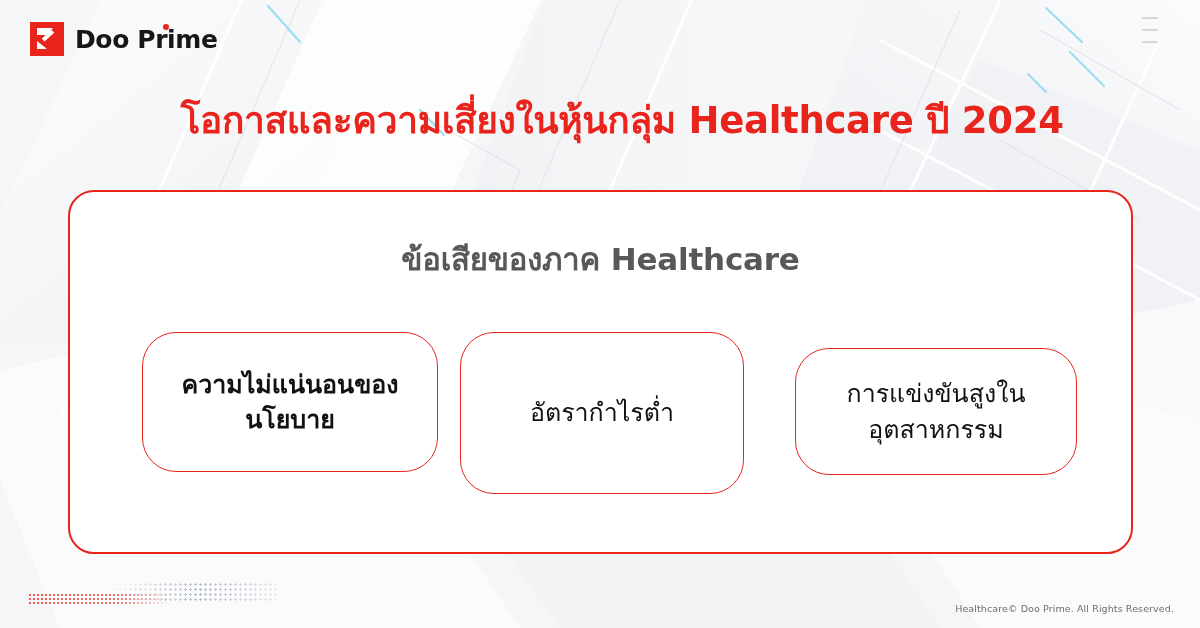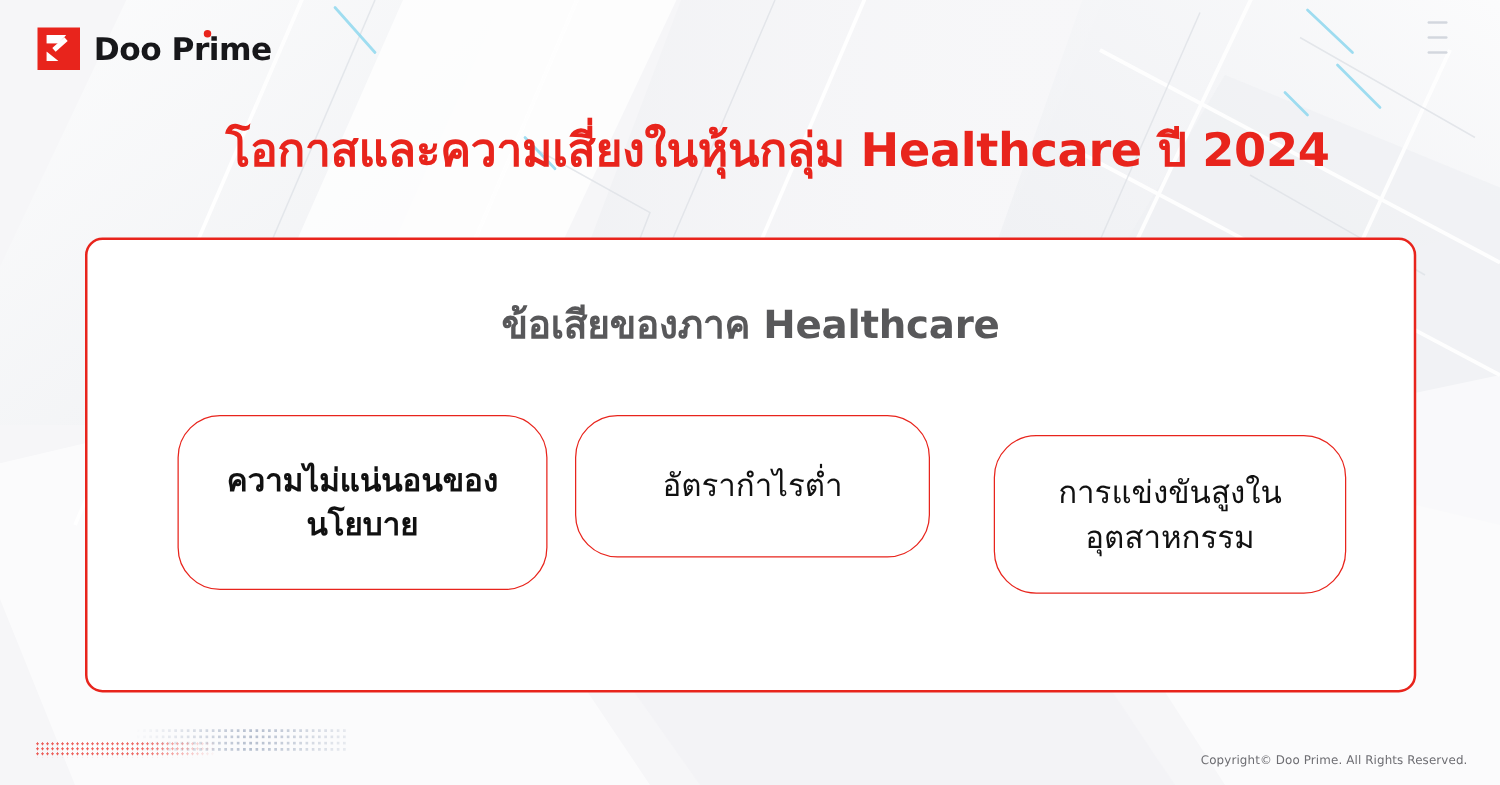--- a/index.html
+++ b/index.html
@@ -93,21 +93,21 @@
   }
 
   
   #main-card {
     position: absolute;
     left: 68px;
     top: 190px;
     width: 1065px;
     height: 364px;
     border: 2px solid #e8241c;
-    border-radius: 14px;
+    border-radius: 26px;
     background: #ffffff;
     z-index: 4;
   }
 
   #card-heading {
     position: absolute;
     top: 42px;
     left: 0; right: 0;
     text-align: center;
     font-size: 31px;
@@ -125,21 +125,21 @@
     display: flex;
     align-items: center;
     justify-content: center;
     text-align: center;
     color: #111111;
     font-size: 25px;
     line-height: 1.42;
     padding: 8px 14px;
   }
   #item-box-0 { left: 72px;  top: 140px; width: 296px; height: 140px; font-weight: bold; }
-  #item-box-1 { left: 390px; top: 140px; width: 284px; height: 114px; }
+  #item-box-1 { left: 390px; top: 140px; width: 284px; height: 162px; }
   #item-box-2 { left: 725px; top: 156px; width: 282px; height: 127px; }
 
   
   #footer-decor {
     position: absolute;
     left: 28px;
     bottom: 18px;
     width: 250px;
     height: 28px;
     z-index: 3;
@@ -272,13 +272,13 @@
     <span>การแข่งขันสูงในอุตสาหกรรม</span>
   </div>
 
 </section>
 
 <div id="footer-decor">
   <span class="dots-blue"></span>
   <span class="dots-red"></span>
 </div>
 
-<div id="copyright">Copyright© Doo Prime. All Rights Reserved.</div>
+<div id="copyright">Healthcare© Doo Prime. All Rights Reserved.</div>
 
 </body></html>

